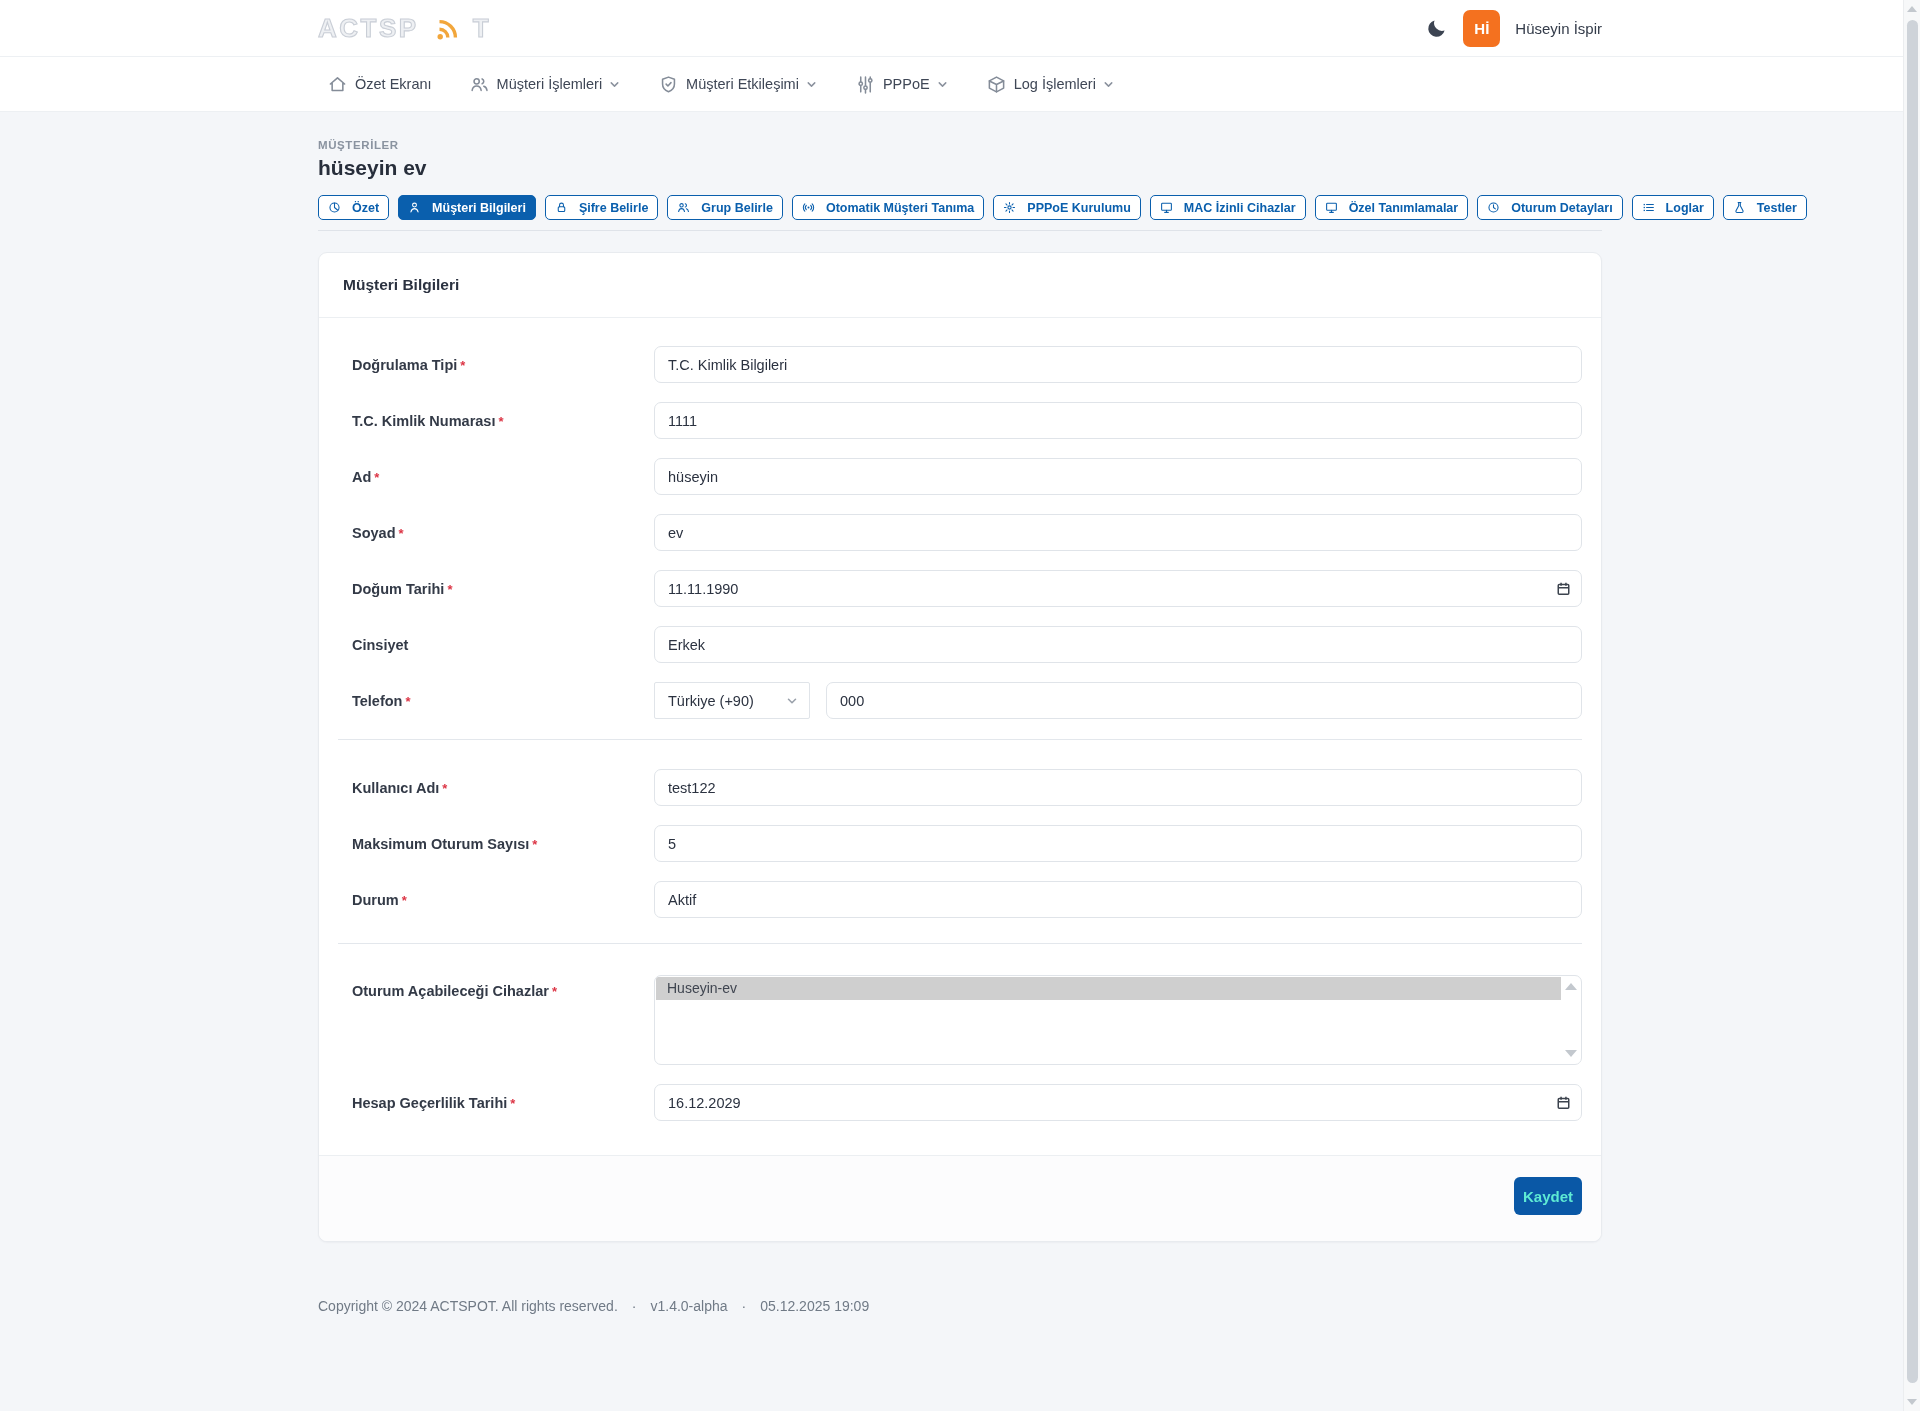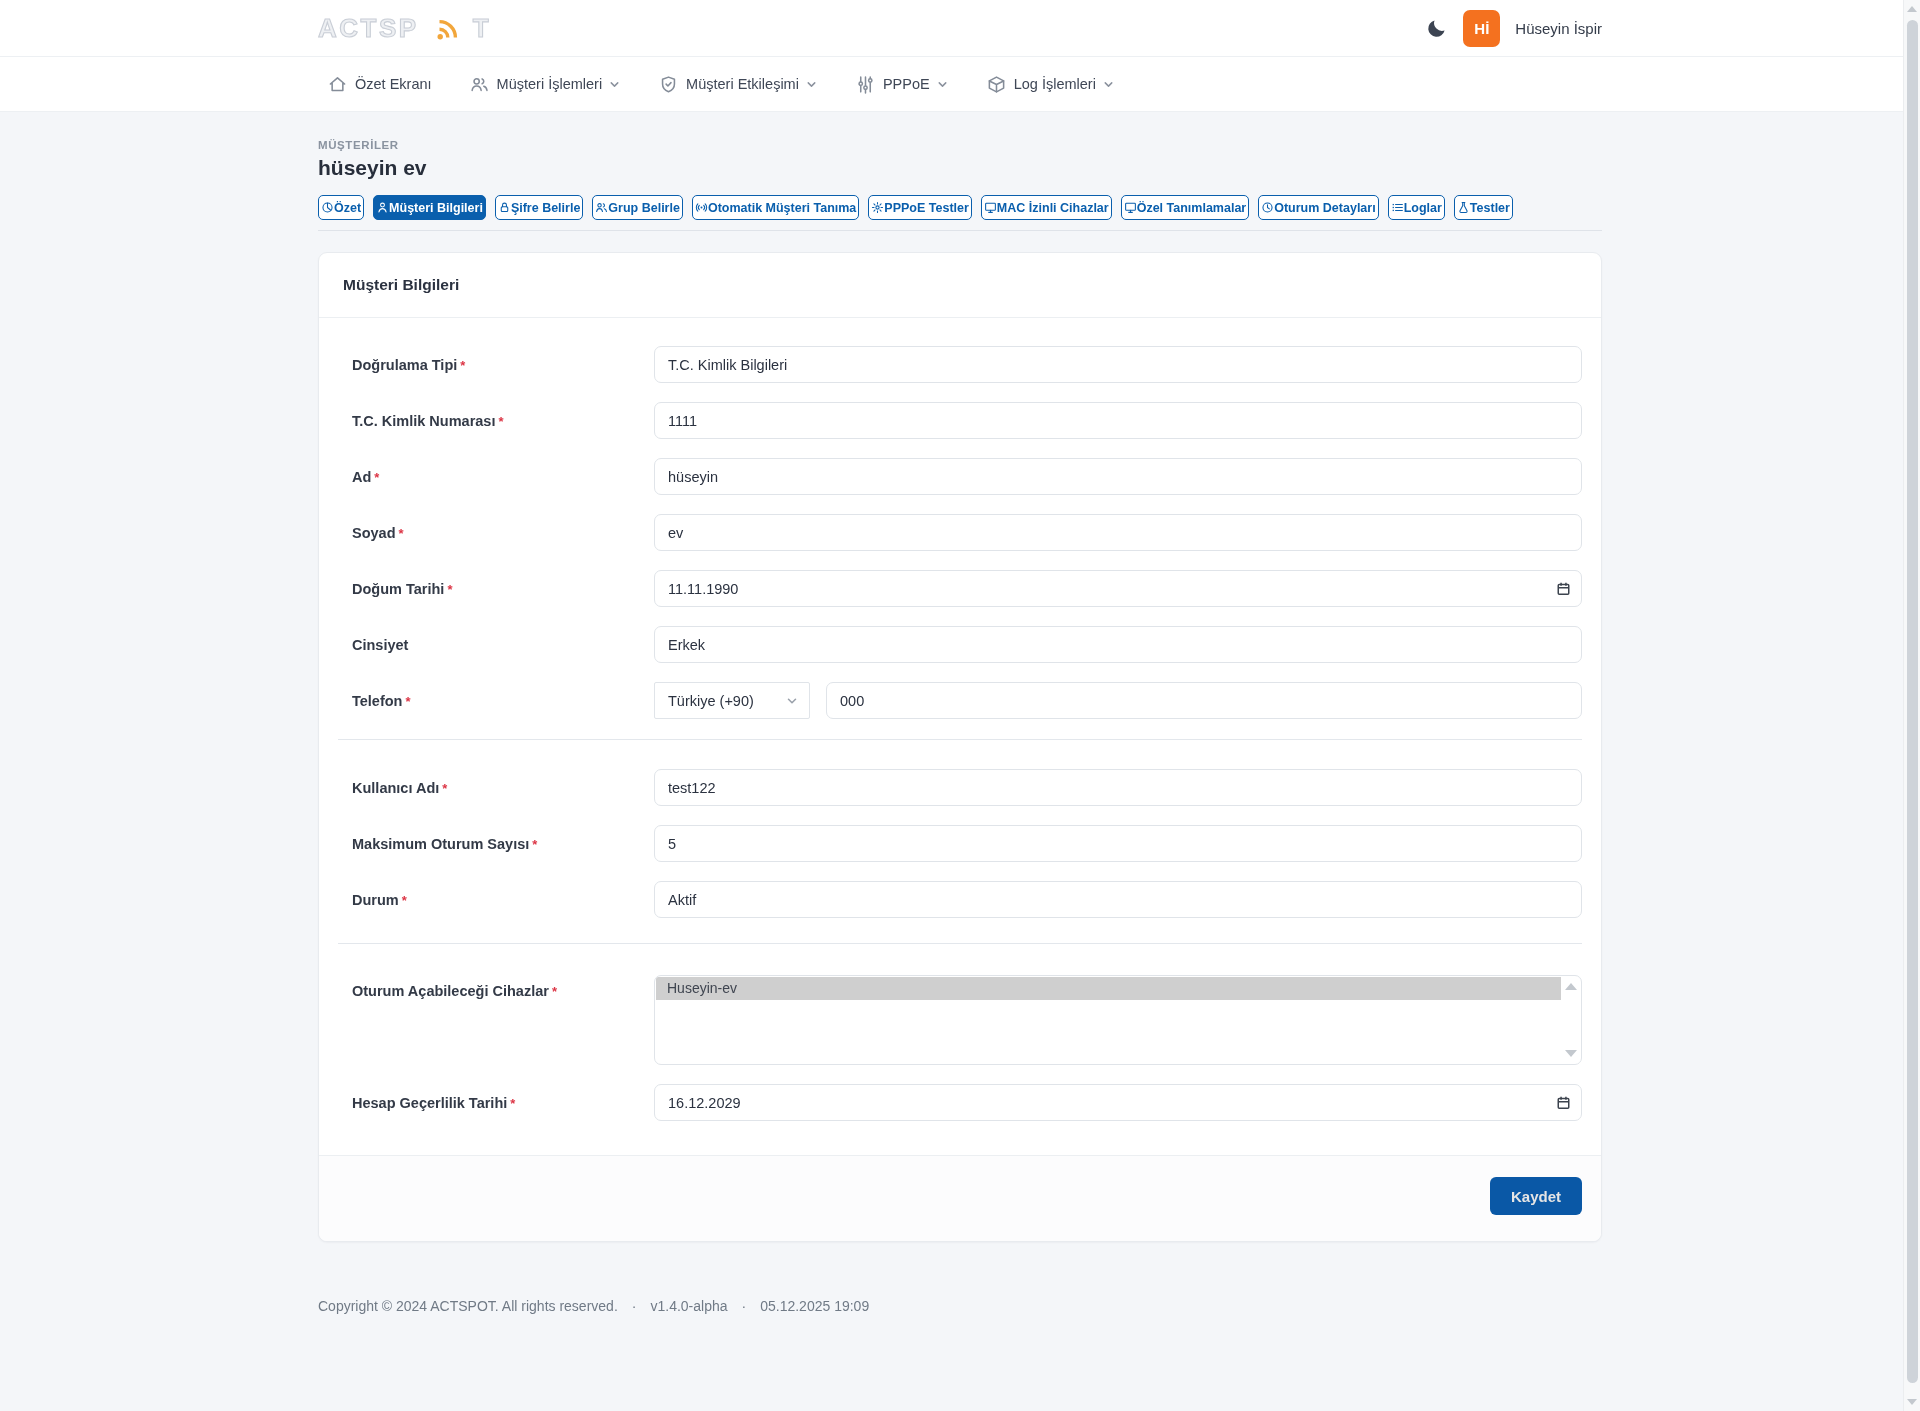--- a/index.html
+++ b/index.html
@@ -33,23 +33,23 @@
   .nav-ico svg, .theme-btn svg, .tico svg, .nav-caret svg, .sel-caret svg, .cal-ico svg, .logo-mark svg { width:100%; height:100%; display:block; }
   .nav-label { font-size:14.5px; color:#3f4756; }
   .nav-caret { width:13px; height:13px; color:#8b929e; display:flex; margin-left:-2px; }
 
   
   .main { background:#f4f6f9; height:1299px; padding-top:27px; }
   .breadcrumb { font-size:11.5px; letter-spacing:.6px; color:#8a93a0; font-weight:600; }
   .page-title { font-size:21px; font-weight:700; color:#272e3b; margin-top:5px; }
 
   .tabs { display:flex; gap:9px; margin-top:15px; flex-wrap:nowrap; }
-  .tab { height:25px; padding:0 2px; border:1px solid #0a5fad; border-radius:5px;
+  .tab { height:25px; padding:0 9px; border:1px solid #0a5fad; border-radius:5px;
     background:#fff; color:#0a5fad; font-size:12.5px; font-weight:600;
-    display:inline-flex; align-items:center; gap:0; cursor:pointer; white-space:nowrap;
+    display:inline-flex; align-items:center; gap:11px; cursor:pointer; white-space:nowrap;
     font-family:inherit;text-align:right; }
   .tab.active { background:#0a5fad; color:#fff; }
   .tico { width:13px; height:13px; display:flex; }
   .tabs-divider { border:none; border-top:1px solid #dfe3e9; margin-top:10px; }
 
   
   .card { margin-top:21px; background:#fff; border:1px solid #e8ebef; border-radius:9px;
     box-shadow:0 1px 2px rgba(20,30,50,.04); overflow:hidden; }
   .card-header { padding:0 24px; height:65px; display:flex; align-items:center;
     font-size:15.5px; font-weight:600; color:#2b3240; border-bottom:1px solid #eceff2; }
@@ -77,21 +77,21 @@
     position:relative; padding:1px 20px 1px 1px; overflow:hidden; }
   .listbox-opt { height:23px; line-height:23px; background:#cfcfcf; color:#3f4550;
     font-size:14px; padding-left:11px; cursor:pointer; }
   .lb-arrow { position:absolute; right:4px; width:0; height:0;
     border-left:6px solid transparent; border-right:6px solid transparent; }
   .lb-arrow.up { top:7px; border-bottom:7px solid #c3c8ce; }
   .lb-arrow.down { bottom:7px; border-top:7px solid #c3c8ce; }
 
   .card-footer { border-top:1px solid #eceff2; background:#fcfcfd; padding:21px 19px 26px;
     display:flex; justify-content:flex-end; }
-  .save-btn { height:38px; padding:0 21px; background:#0a58a6; color:#e5e5e5; border:none;
+  .save-btn { height:38px; padding:0 9px; background:#0a58a6; color:#5eead4; border:none;
     border-radius:6px; font-size:15px; font-weight:700; cursor:pointer; font-family:inherit; }
 
   
   .page-footer { margin-top:56px; font-size:14px; color:#707a86; display:flex; align-items:center; gap:14px; }
 
   
   .scrollbar { position:absolute; top:0; right:0; width:17px; height:1411px;
     background:#f7f8f9; border-left:1px solid #ebedef; z-index:50; }
   .sb-thumb { position:absolute; left:3px; top:20px; width:11px; height:1363px;
     background:#ced3d9; border-radius:6px; }
@@ -262,21 +262,21 @@
         <span class="tlabel">Otomatik Müşteri Tanıma</span>
       </button>
 
       <button class="tab">
         <span class="tico">
             <svg viewBox="0 0 16 16" fill="none" stroke="currentColor" stroke-width="1.3" stroke-linecap="round" stroke-linejoin="round">
               <circle cx="8" cy="8" r="2"></circle>
               <path d="M8 1.8v1.9M8 12.3v1.9M1.8 8h1.9M12.3 8h1.9M3.6 3.6 5 5M11 11l1.4 1.4M12.4 3.6 11 5M5 11l-1.4 1.4"></path>
             </svg>
           </span>
-        <span class="tlabel">PPPoE Testler</span>
+        <span class="tlabel">PPPoE Kurulumu</span>
       </button>
 
       <button class="tab">
         <span class="tico">
             <svg viewBox="0 0 16 16" fill="none" stroke="currentColor" stroke-width="1.3" stroke-linecap="round" stroke-linejoin="round">
               <rect x="2" y="2.8" width="12" height="8.6" rx="1"></rect>
               <path d="M5.8 14h4.4M8 11.4V14"></path>
             </svg>
           </span>
         <span class="tlabel">MAC İzinli Cihazlar</span>

